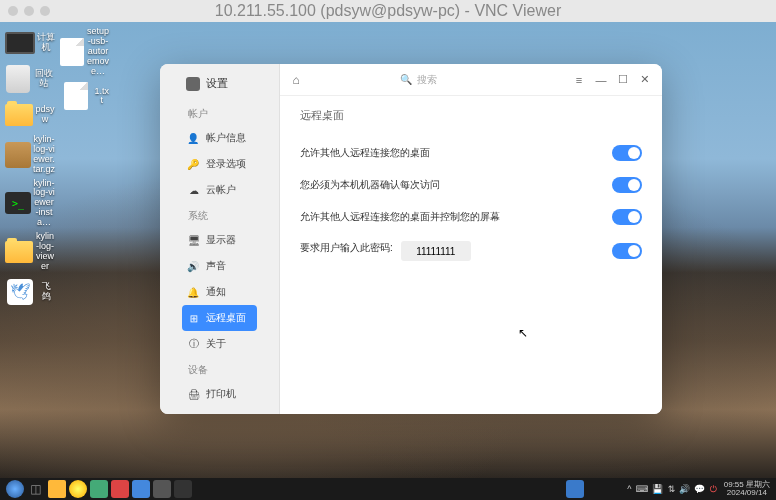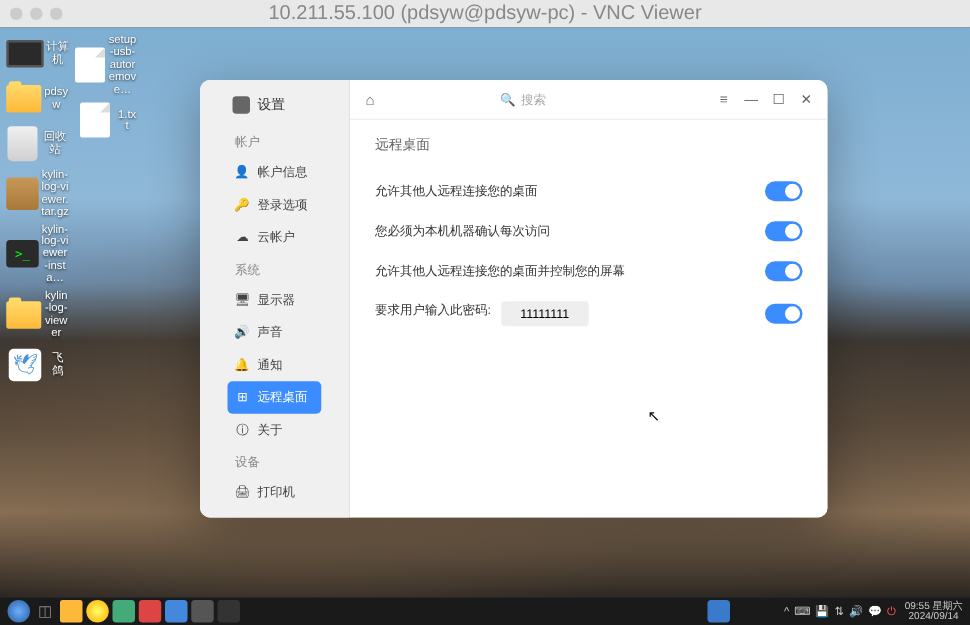--- a/index.html
+++ b/index.html
@@ -68,29 +68,29 @@
 <div class="desktop">
   <div class="desktop-icons">
       <div class="desk-icon">
         <div class="desk-icon-img">
           <div class="monitor-icon"></div>
         </div>
         <div class="desk-icon-label">计算机</div>
       </div>
       <div class="desk-icon">
         <div class="desk-icon-img">
+          <div class="trash-icon"></div>
+        </div>
+        <div class="desk-icon-label">回收站</div>
+      </div>
+      <div class="desk-icon">
+        <div class="desk-icon-img">
           <div class="folder-icon"></div>
         </div>
         <div class="desk-icon-label">pdsyw</div>
-      </div>
-      <div class="desk-icon">
-        <div class="desk-icon-img">
-          <div class="trash-icon"></div>
-        </div>
-        <div class="desk-icon-label">回收站</div>
       </div>
       <div class="desk-icon">
         <div class="desk-icon-img">
           <div class="archive-icon"></div>
         </div>
         <div class="desk-icon-label">kylin-log-viewer.tar.gz</div>
       </div>
       <div class="desk-icon">
         <div class="desk-icon-img">
           <div class="terminal-icon">&gt;_</div>

